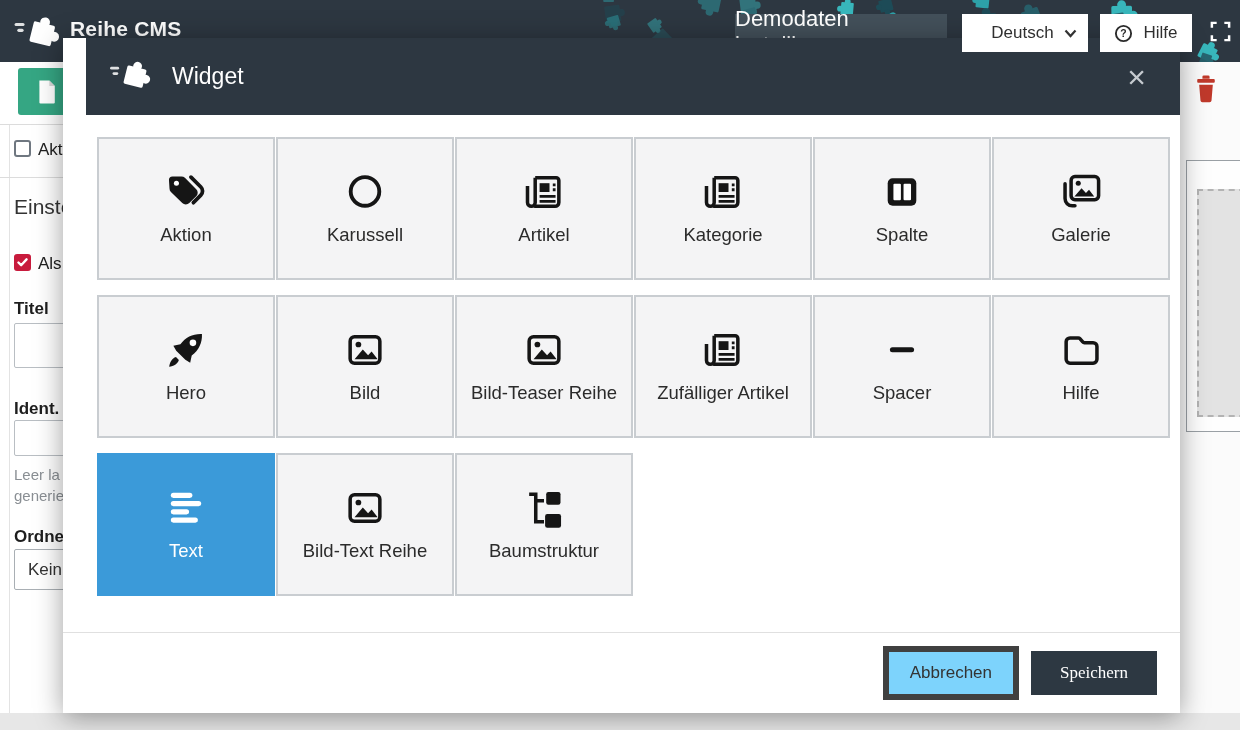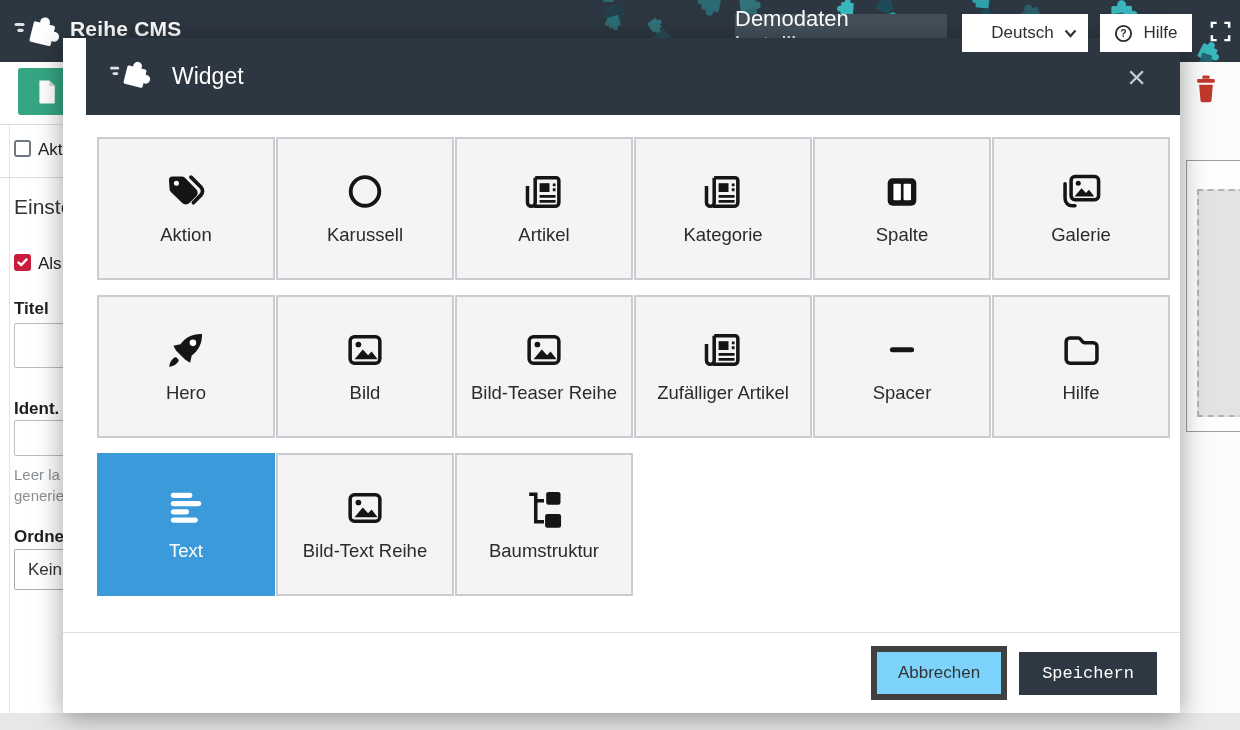--- a/index.html
+++ b/index.html
@@ -50,21 +50,21 @@
   .modal-body { position:absolute; left:0; top:77px; right:0; bottom:81px; overflow:hidden; }
   .grid { display:grid; grid-template-columns:repeat(6,149px); column-gap:30px; row-gap:15px; padding:22px 36px 0 34px; }
   .tile { width:178px; height:143px; background:#f4f4f5; border:2px solid #c9cdd1; display:flex; flex-direction:column; align-items:center; justify-content:center; cursor:pointer; }
   .tile-icon { width:46px; height:44px; display:flex; align-items:center; justify-content:center; }
   .tile-icon svg { width:46px; height:44px; }
   .tile-label { margin-top:8px; font-size:18.5px; color:#2b2b2b; text-align:center; line-height:1.4; padding:0 5px; }
   .tile.selected { background:#3b9ad9; border-color:#3b9ad9; }
   .tile.selected .tile-label { color:#ffffff; }
   .modal-footer { position:absolute; left:0; bottom:0; right:0; height:81px; border-top:1px solid #e0e0e0; display:flex; align-items:center; justify-content:flex-end; gap:12px; padding-right:23px; }
   .btn-cancel { background:#7dd3fc; border:6px solid #404040; color:#333; font-size:17px; padding:11px 21px; cursor:pointer; font-family:inherit; }
-  .btn-save { background:#2d3842; border:1px solid #2d3842; color:#ffffff; font-size:17px; padding:11px 22px; cursor:pointer; font-family:Liberation Mono, monospace; }
+  .btn-save { background:#2d3842; border:1px solid #2d3842; color:#ffffff; font-size:17px; padding:11px 28px; cursor:pointer; font-family:Liberation Serif, serif; }
 </style>
 </head>
 <body>
 
 <div class="stage">
 
   <header class="app-header">
     <div class="pattern-layer" id="pattern">
         <svg viewBox="0 0 44 44" width="18" height="18" style="left: 600px; top: -14px; opacity: 0.45;">
           <g fill="#2ea7ae" transform="rotate(0 22 22)">

